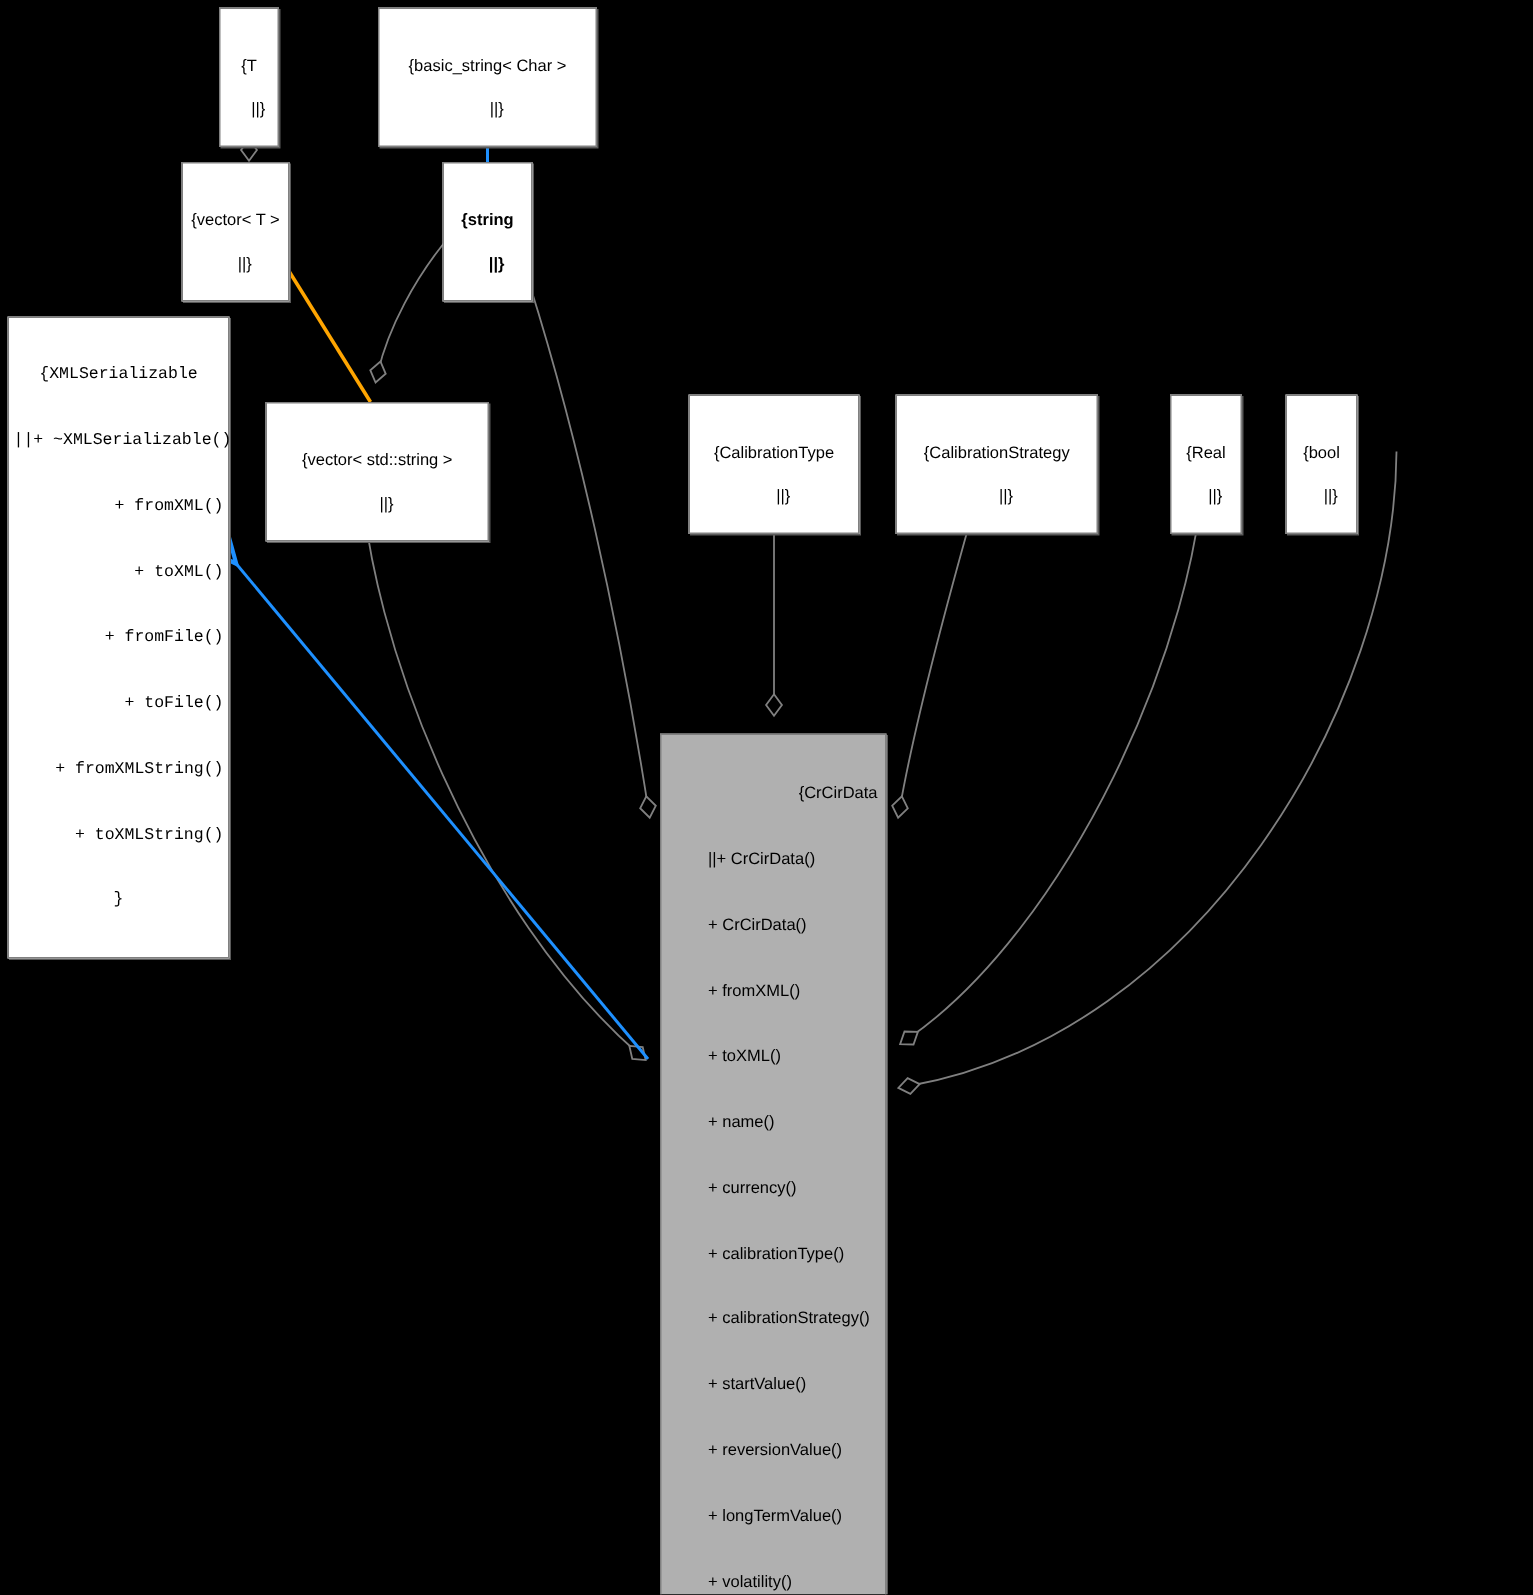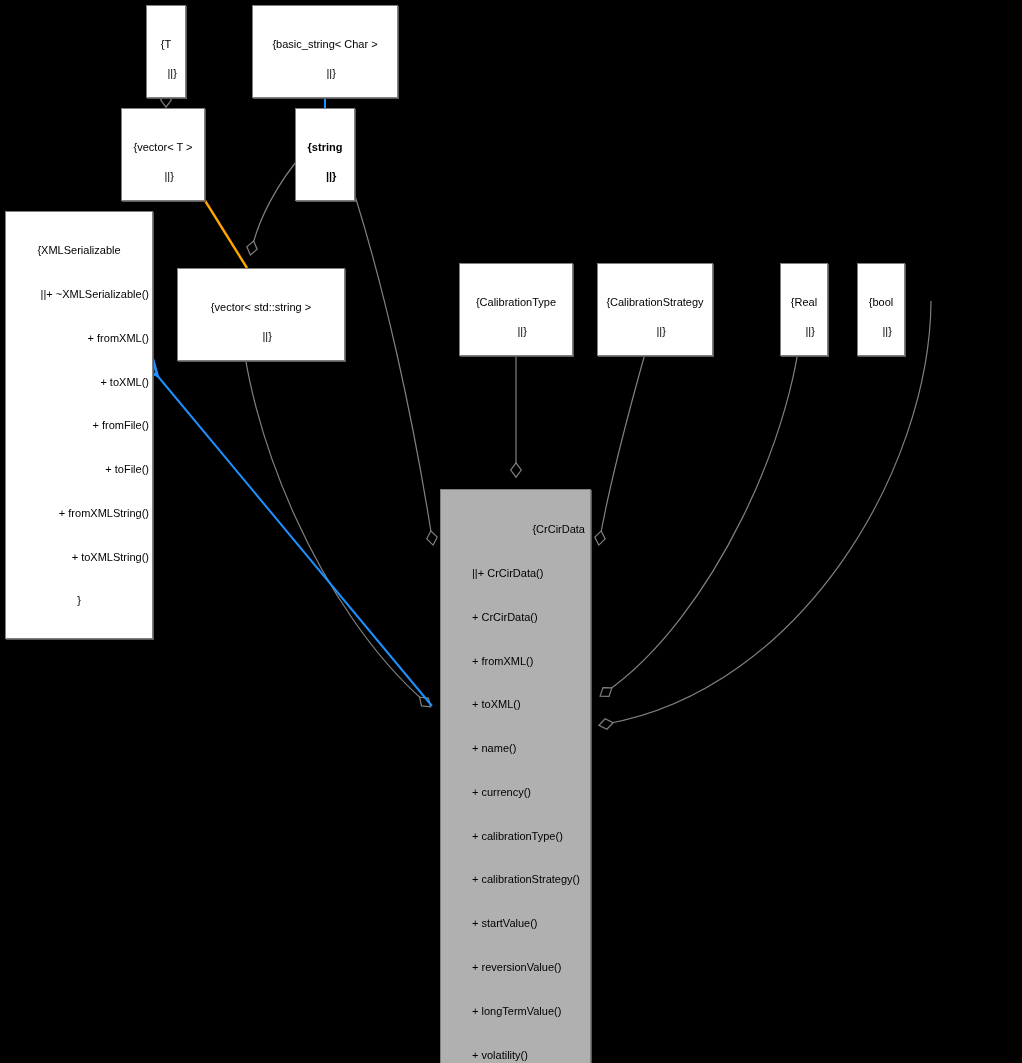--- a/index.html
+++ b/index.html
@@ -50,20 +50,21 @@
     text-align: right;
     padding-left: 0;
   }
   .node.main .row {
     display: block;
     text-align: left;
     margin-left: 26px;
   }
   .node.left-list {
     text-align: left;
+    font-family: Liberation Mono, monospace;
   }
   .node.left-list .nm {
     text-align: center;
   }
   .node.left-list .row {
     display: block;
     text-align: right;
   }
   .node.left-list .closer {
     display: block;
@@ -136,21 +137,21 @@
   <div class="node" style="left:146px; top:5px; width:40px;">
     <span class="nm">{T</span>
     <span class="closer">||}</span>
   </div>
 
   <div class="node" style="left:252px; top:5px; width:146px;">
     <span class="nm">{basic_string&lt; Char &gt;</span>
     <span class="closer">||}</span>
   </div>
 
-  <div class="node" style="left:121px; top:108px; width:84px;">
+  <div class="node" style="left:121px; top:108px; width:72px;">
     <span class="nm">{vector&lt; T &gt;</span>
     <span class="closer">||}</span>
   </div>
 
   <div class="node" style="left:295px; top:108px; width:60px;font-weight:bold;">
     <span class="nm">{string</span>
     <span class="closer">||}</span>
   </div>
 
   <div class="node left-list" style="left:5px; top:211px; width:148px;">
@@ -158,31 +159,31 @@
     <span class="row">||+ ~XMLSerializable()</span>
     <span class="row">+ fromXML()</span>
     <span class="row">+ toXML()</span>
     <span class="row">+ fromFile()</span>
     <span class="row">+ toFile()</span>
     <span class="row">+ fromXMLString()</span>
     <span class="row">+ toXMLString()</span>
     <span class="closer">}</span>
   </div>
 
-  <div class="node" style="left:177px; top:268px; width:168px;">
+  <div class="node" style="left:177px; top:268px; width:149px;">
     <span class="nm">{vector&lt; std::string &gt;</span>
     <span class="closer">||}</span>
   </div>
 
   <div class="node" style="left:459px; top:263px; width:114px;">
     <span class="nm">{CalibrationType</span>
     <span class="closer">||}</span>
   </div>
 
-  <div class="node" style="left:597px; top:263px; width:116px;">
+  <div class="node" style="left:597px; top:263px; width:135px;">
     <span class="nm">{CalibrationStrategy</span>
     <span class="closer">||}</span>
   </div>
 
   <div class="node" style="left:780px; top:263px; width:48px;">
     <span class="nm">{Real</span>
     <span class="closer">||}</span>
   </div>
 
   <div class="node" style="left:857px; top:263px; width:48px;">

